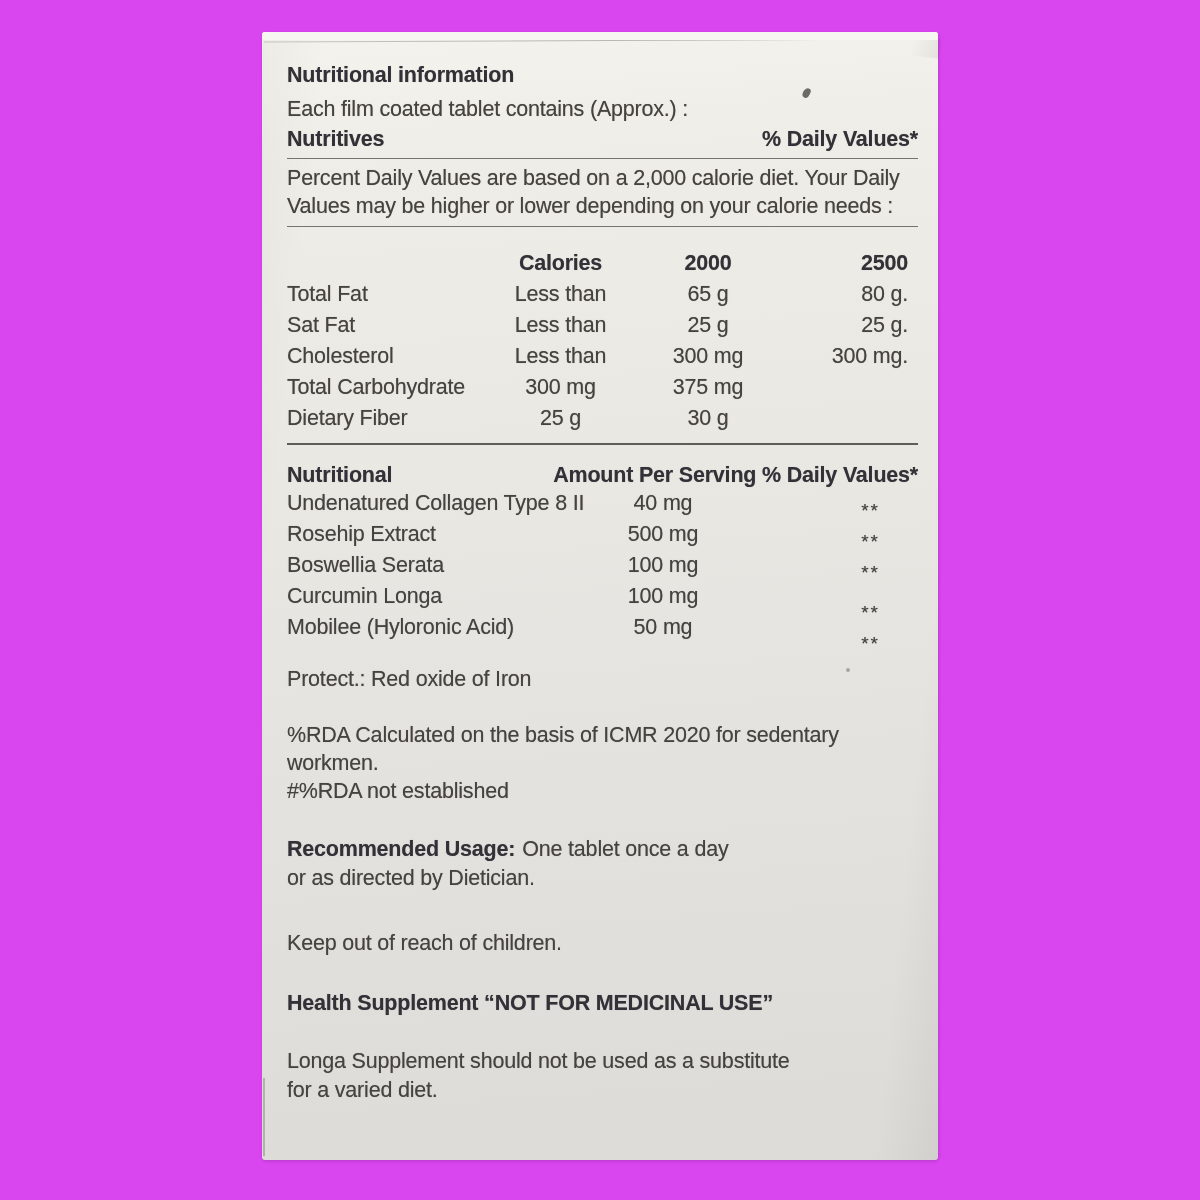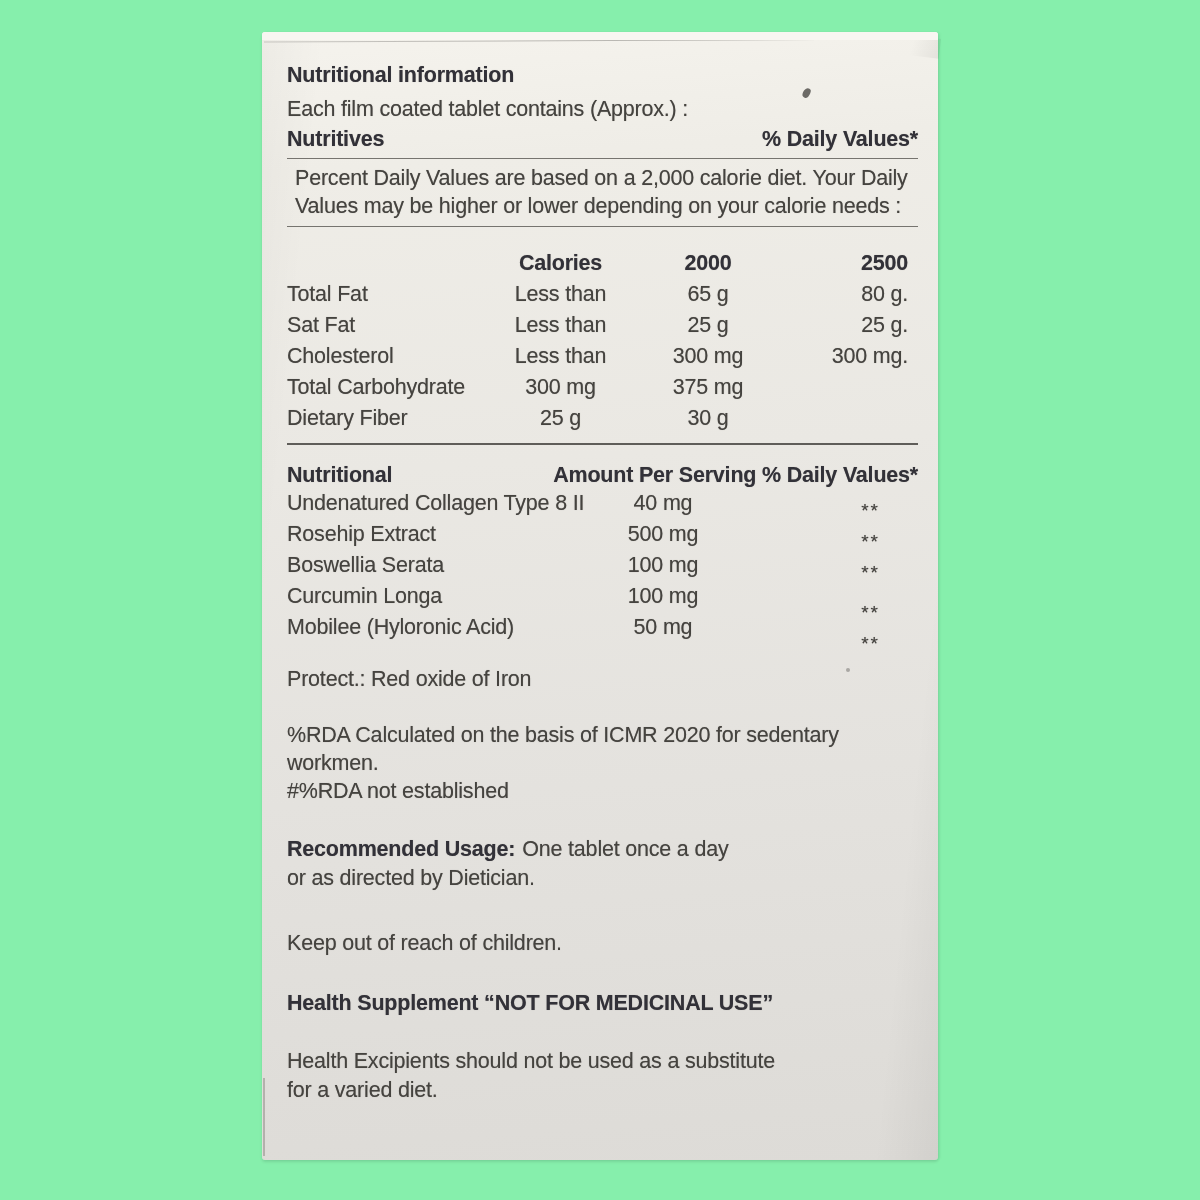--- a/index.html
+++ b/index.html
@@ -1,19 +1,19 @@
 <!DOCTYPE html>
 <html><head>
 <meta charset="utf-8">
 <style>
   * { margin: 0; padding: 0; box-sizing: border-box; }
   html, body { width: 1200px; height: 1200px; background: #ffffff; overflow: hidden; }
   body { font-family: "Liberation Sans", sans-serif; }
 
-  .canvas { position: relative; width: 1200px; height: 1200px; background: #86efac; }
+  .canvas { position: relative; width: 1200px; height: 1200px; background: #d946ef; }
 
   
   .package {
     position: absolute;
     left: 262px; top: 32px;
     width: 676px; min-height: 1128px;
     padding: 30px 20px 28px 25px;
     background:
       linear-gradient(96deg, rgba(0,0,0,0.03) 0%, rgba(0,0,0,0) 8%, rgba(0,0,0,0) 92%, rgba(0,0,0,0.05) 100%),
       linear-gradient(176deg, #f5f3ed 0%, #efede7 12%, #eae8e3 38%, #e4e2de 66%, #dddbd7 100%);
@@ -50,21 +50,21 @@
     border-radius: 60% 40% 50% 50%; background: #4b4945; opacity: 0.8;
     transform: rotate(24deg);
   }
   .speck2 {
     position: absolute; left: 584px; top: 636px; width: 4px; height: 4px;
     border-radius: 50%; background: #6e6c68; opacity: 0.5;
   }
 
   .bold { font-weight: bold; color: #323138; }
   .title { font-weight: bold; color: #323138; line-height: 26px; }
-  .line { line-height: 28px; margin-left: 8px; }
+  .line { line-height: 28px; }
 
   .subtitle { margin-top: 7px; line-height: 28px; }
 
   .nutritives-row {
     margin-top: 2px; line-height: 28px;
     display: flex; justify-content: space-between;
     padding-bottom: 5px; border-bottom: 1.5px solid #76746f;
   }
 
   .dv-note { margin-top: 5px; line-height: 29px; padding-bottom: 6px; border-bottom: 1.5px solid #76746f; }
@@ -203,17 +203,17 @@
       <div><span class="bold">Recommended Usage:</span><span class="usage-text">One tablet once a day</span></div>
       <div>or as directed by Dietician.</div>
     </div>
 
 
     <div class="keep-note">Keep out of reach of children.</div>
 
     <div class="health-statement">Health Supplement “NOT FOR MEDICINAL USE”</div>
 
     <div class="substitute-note">
-      <div>Health Excipients should not be used as a substitute</div>
+      <div>Longa Supplement should not be used as a substitute</div>
       <div>for a varied diet.</div>
     </div>
   </div>
 </div>
 
 </body></html>

